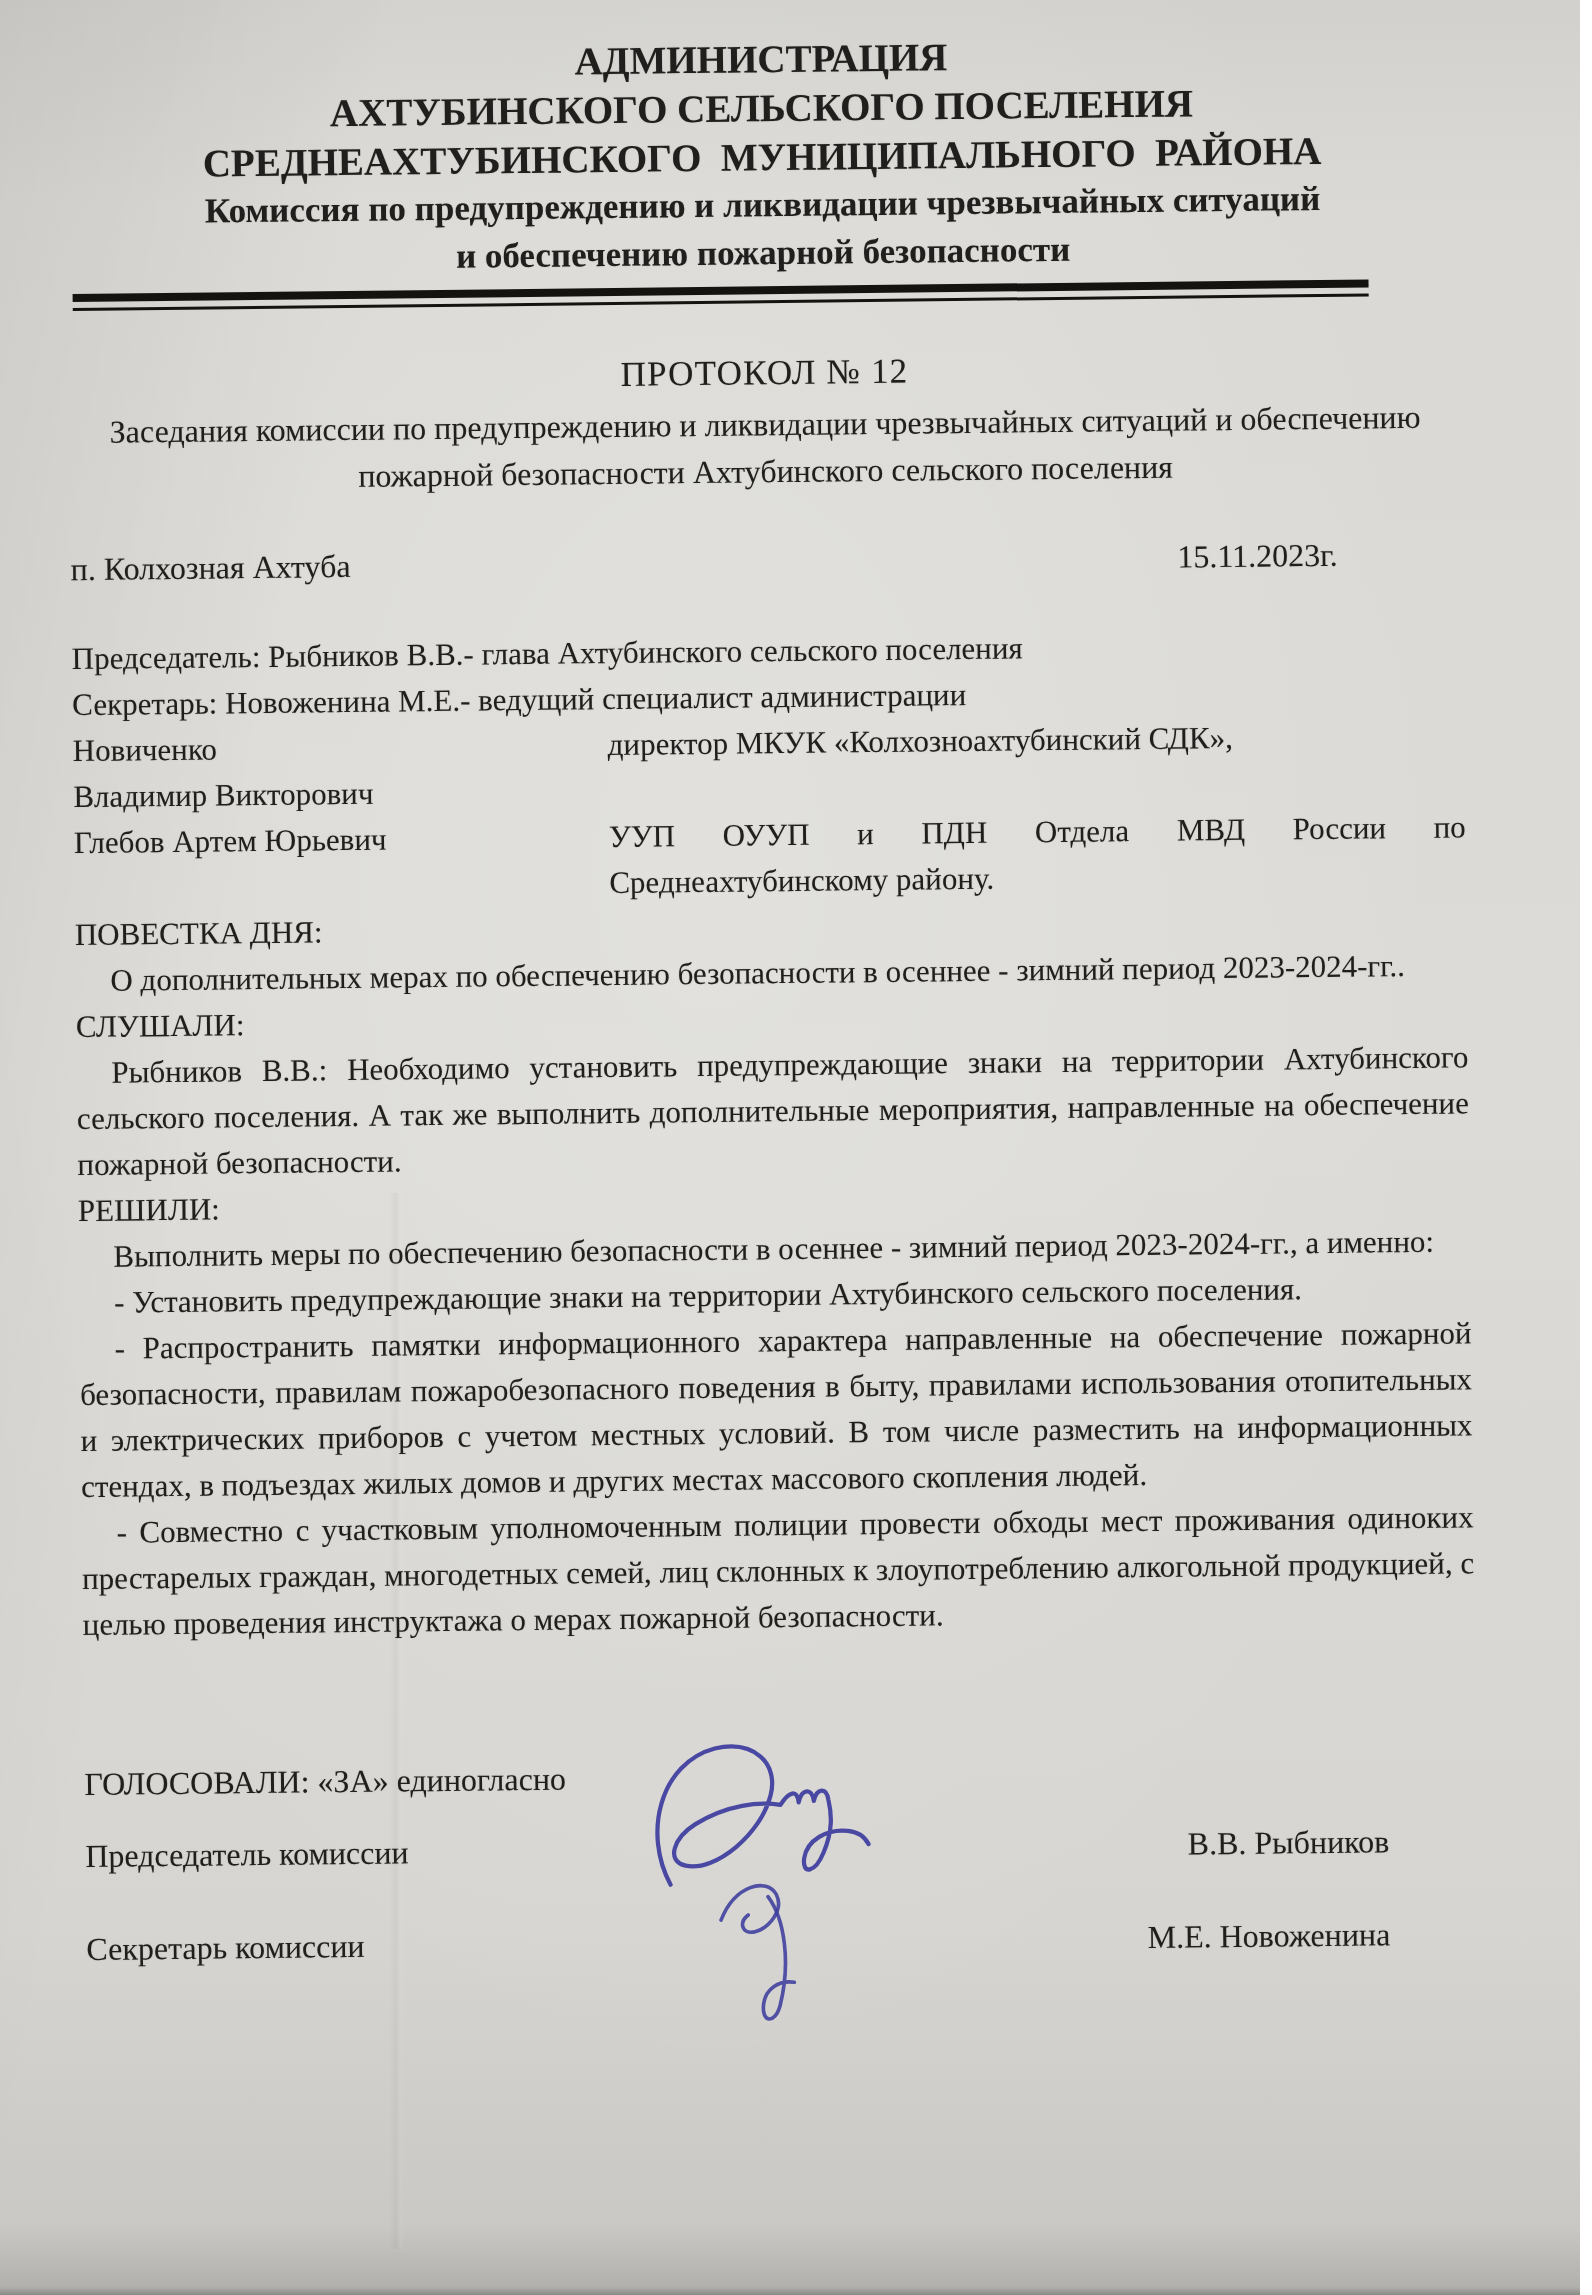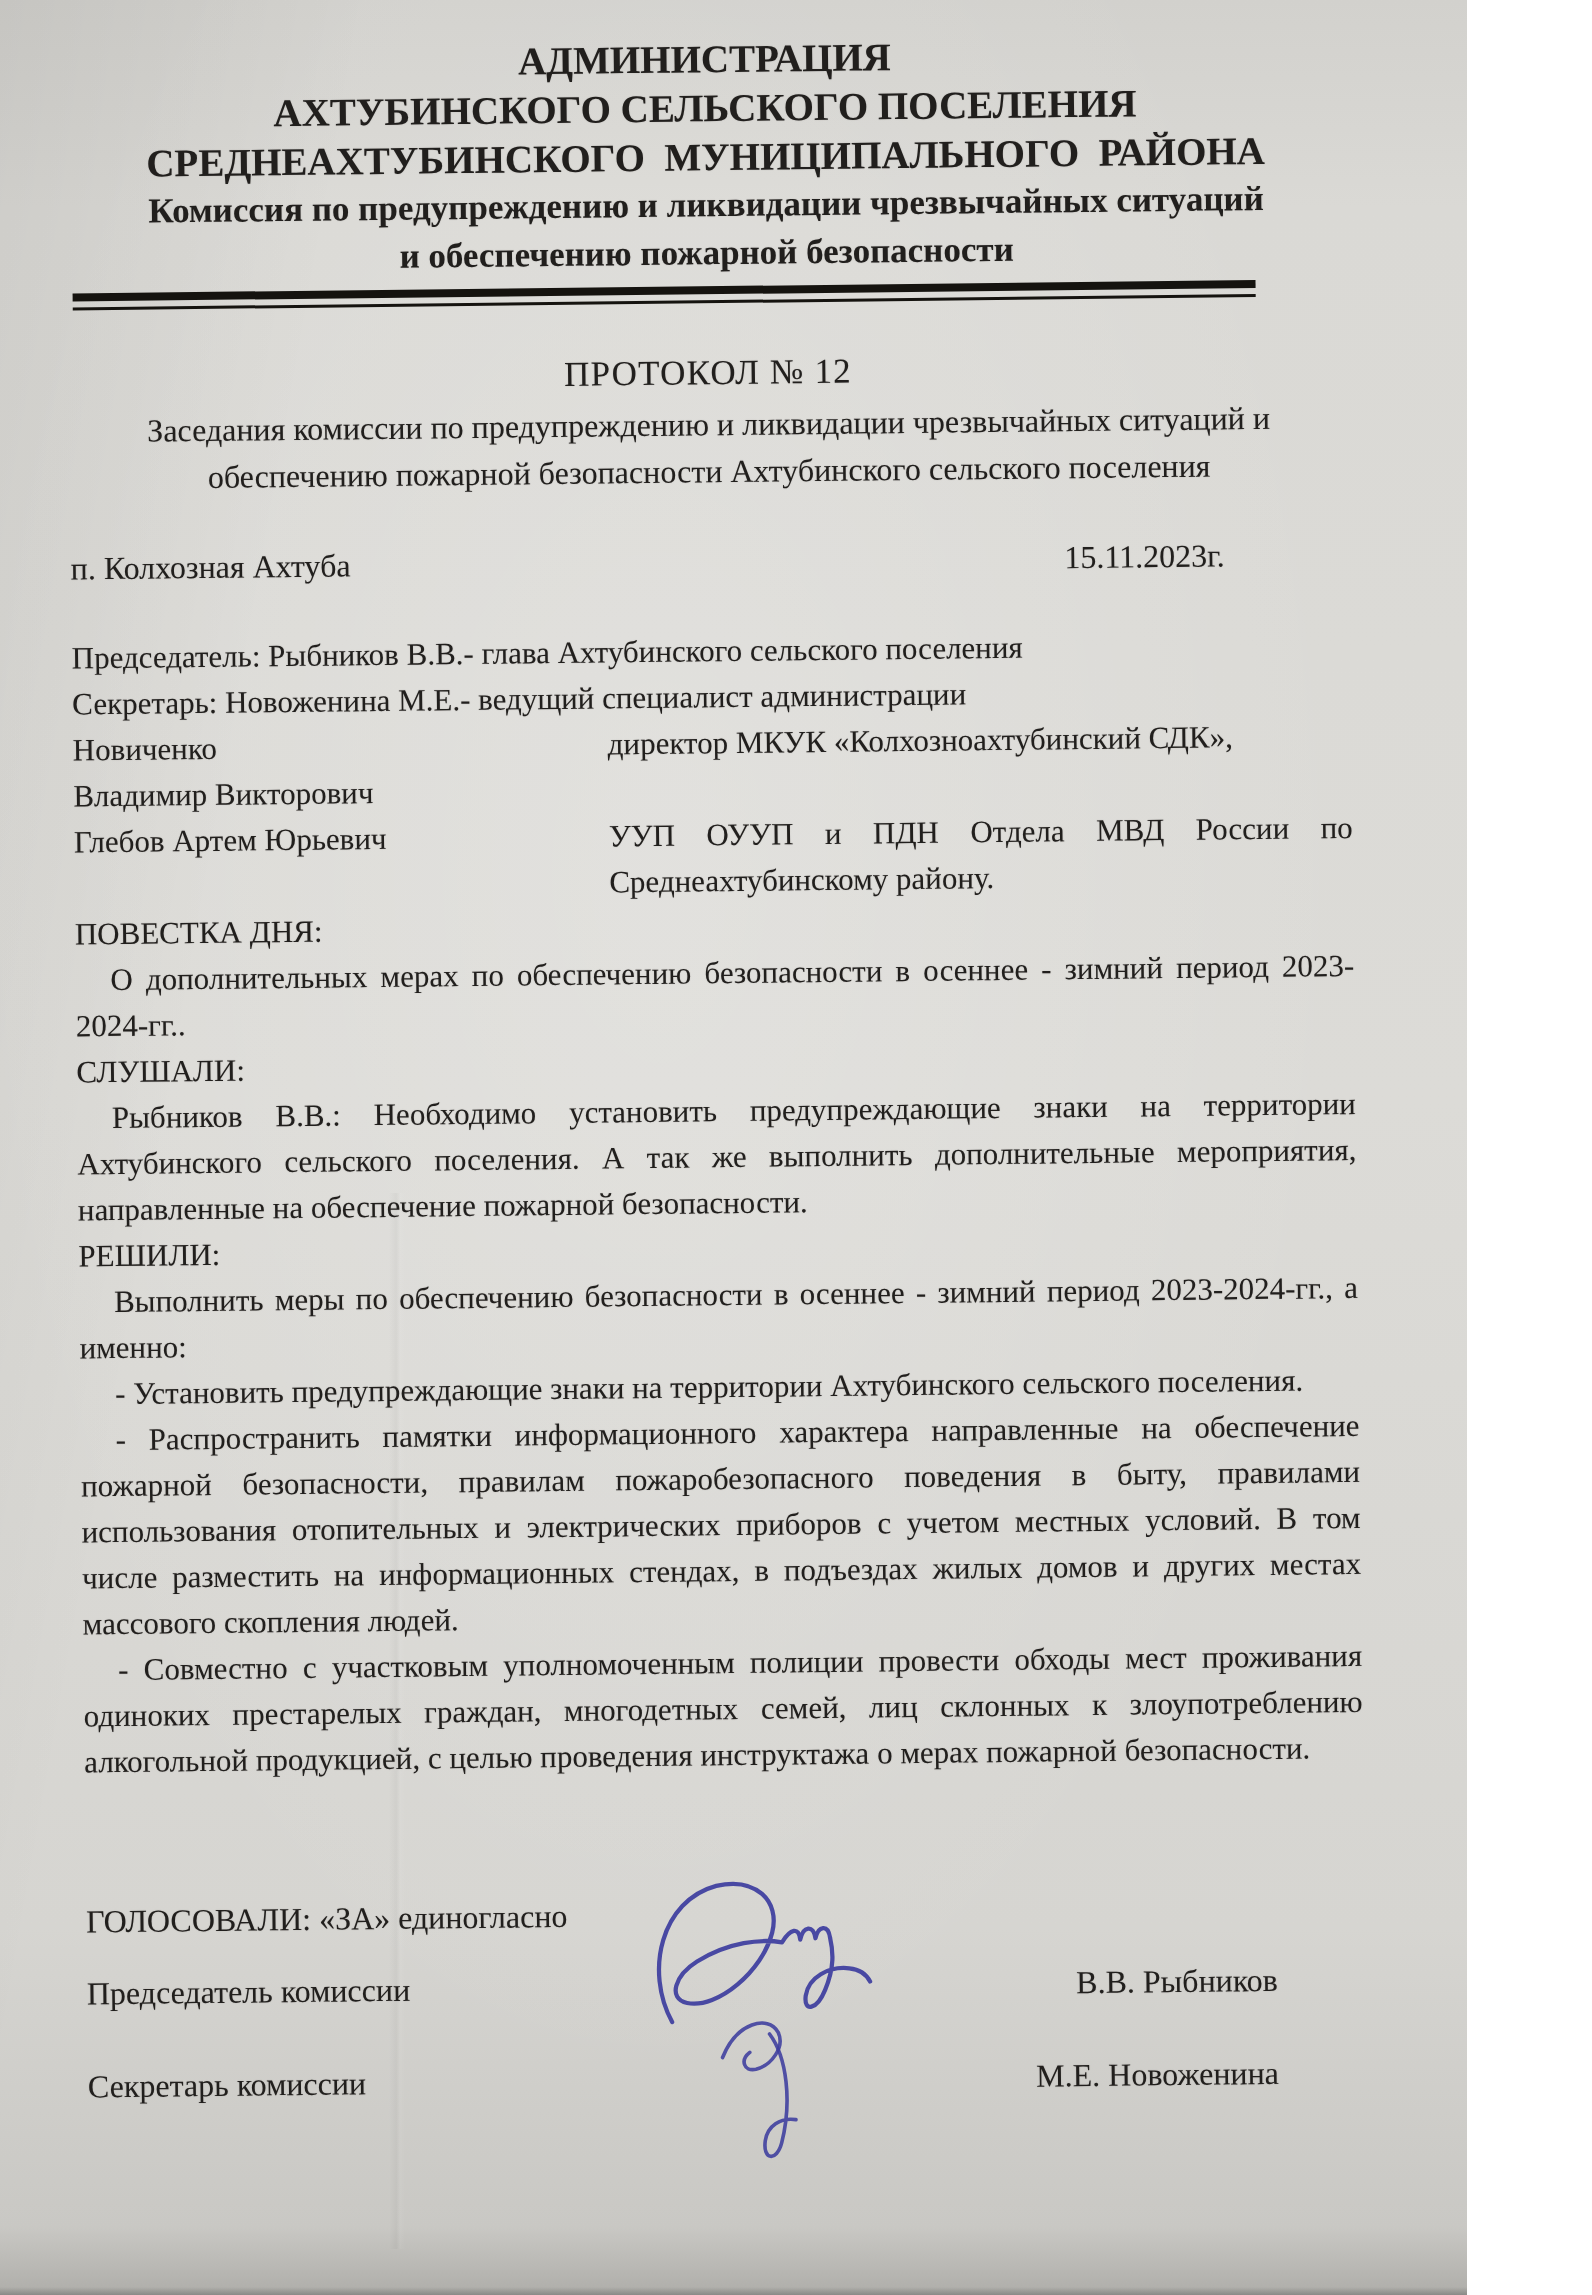--- a/index.html
+++ b/index.html
@@ -1,18 +1,18 @@
 <!DOCTYPE html>
 <html lang="ru" style="font-size:9.7px"><head>
 <meta charset="utf-8">
 <style>
   html,body{margin:0;padding:0;}
   .photo{
     position:relative;
-    width:1467px;height:2295px;
+    width:1580px;height:2295px;
     overflow:hidden;
     background-color:#d8d7d3;
     background-image:
       radial-gradient(ellipse at 45% 38%, rgba(255,255,255,0.18), rgba(255,255,255,0) 62%),
       linear-gradient(100deg, rgba(0,0,0,0.06), rgba(0,0,0,0) 20%),
       linear-gradient(180deg, #d2d1cd 0%, #dad9d5 9%, #dcdbd7 48%, #d6d5d1 84%, #c9c8c4 97%, #aeada9 100%);
     font-family:"Liberation Serif","DejaVu Serif",serif;
     color:#211f1d;
   }
   .photo::after{ 

